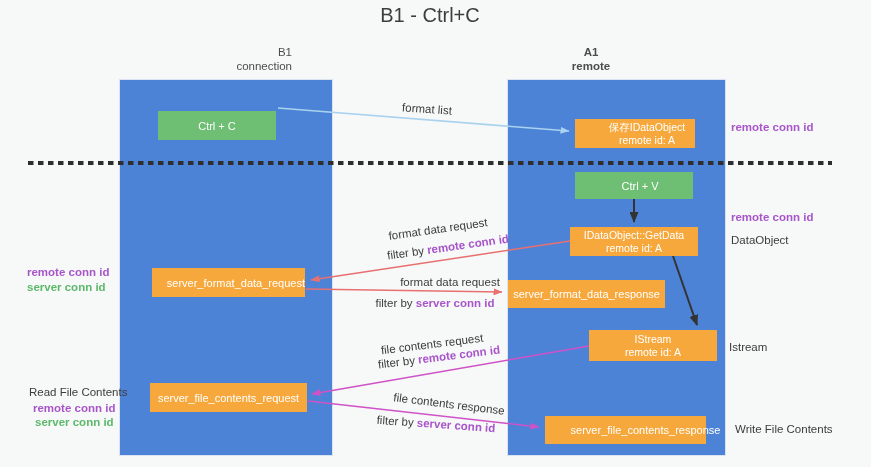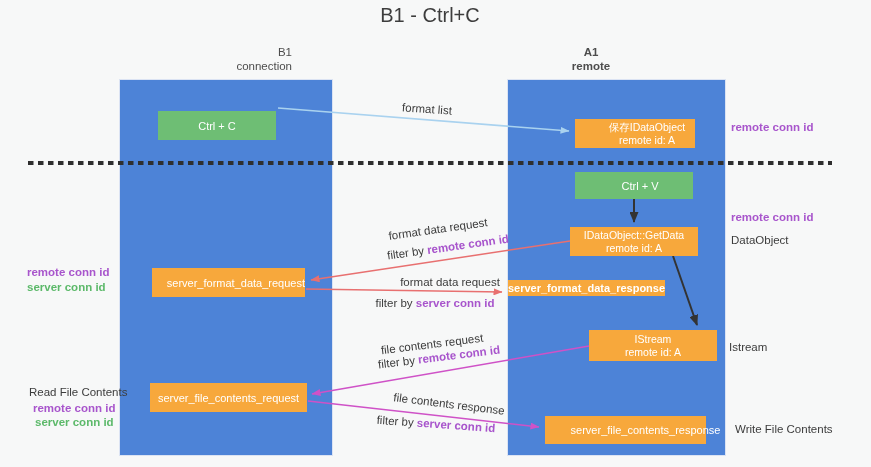--- a/index.html
+++ b/index.html
@@ -122,21 +122,21 @@
     <div class="l1">保存IDataObject</div>
     <div class="l2">remote id: A</div>
   </div>
   <div class="node green" style="left:575px;top:172px;width:118px;height:27px;padding-left:12px;">
     <div>Ctrl + V</div>
   </div>
   <div class="node orange" style="left:570px;top:227px;width:128px;height:29px;">
     <div class="l1">IDataObject::GetData</div>
     <div class="l2">remote id: A</div>
   </div>
-  <div class="node orange" style="left:508px;top:280px;width:157px;height:16px;font-weight:bold;">
+  <div class="node orange" style="left:508px;top:280px;width:157px;height:28px;">
     <div>server_format_data_response</div>
   </div>
   <div class="node orange" style="left:589px;top:330px;width:128px;height:31px;">
     <div class="l1">IStream</div>
     <div class="l2">remote id: A</div>
   </div>
   <div class="node orange" style="left:545px;top:416px;width:161px;height:28px;padding-left:40px;">
     <div>server_file_contents_response</div>
   </div>
 

